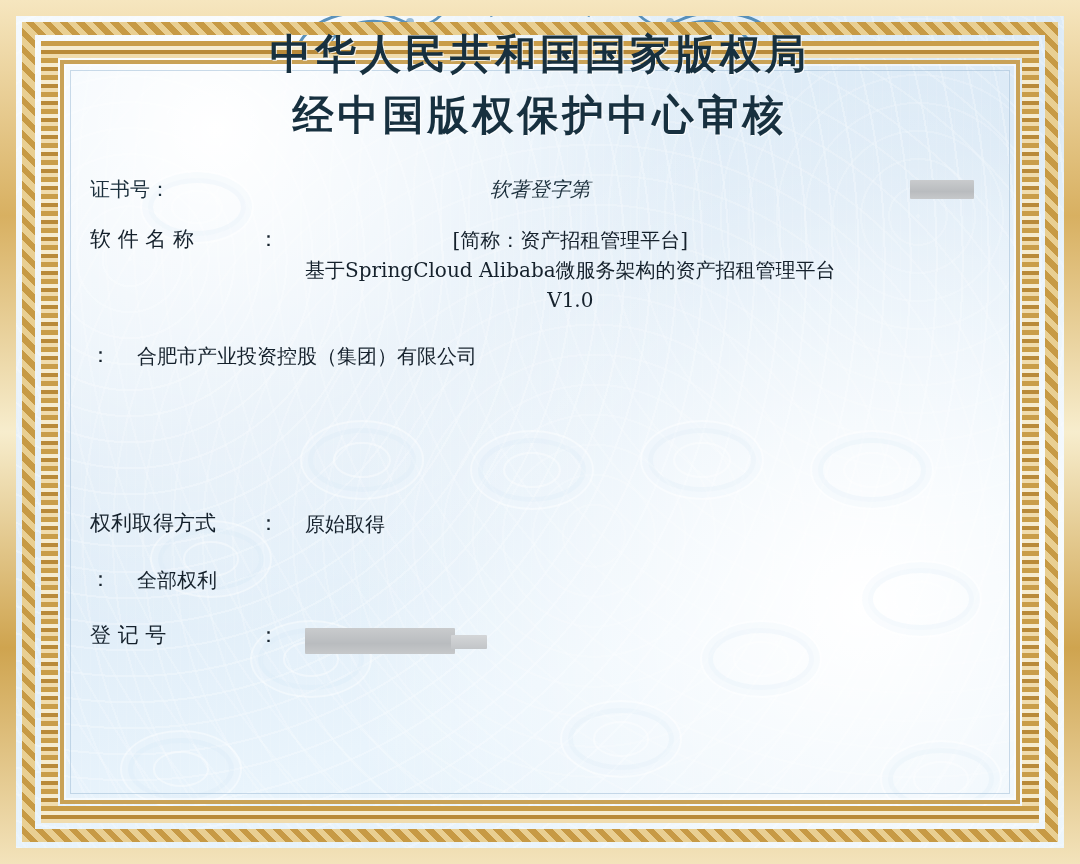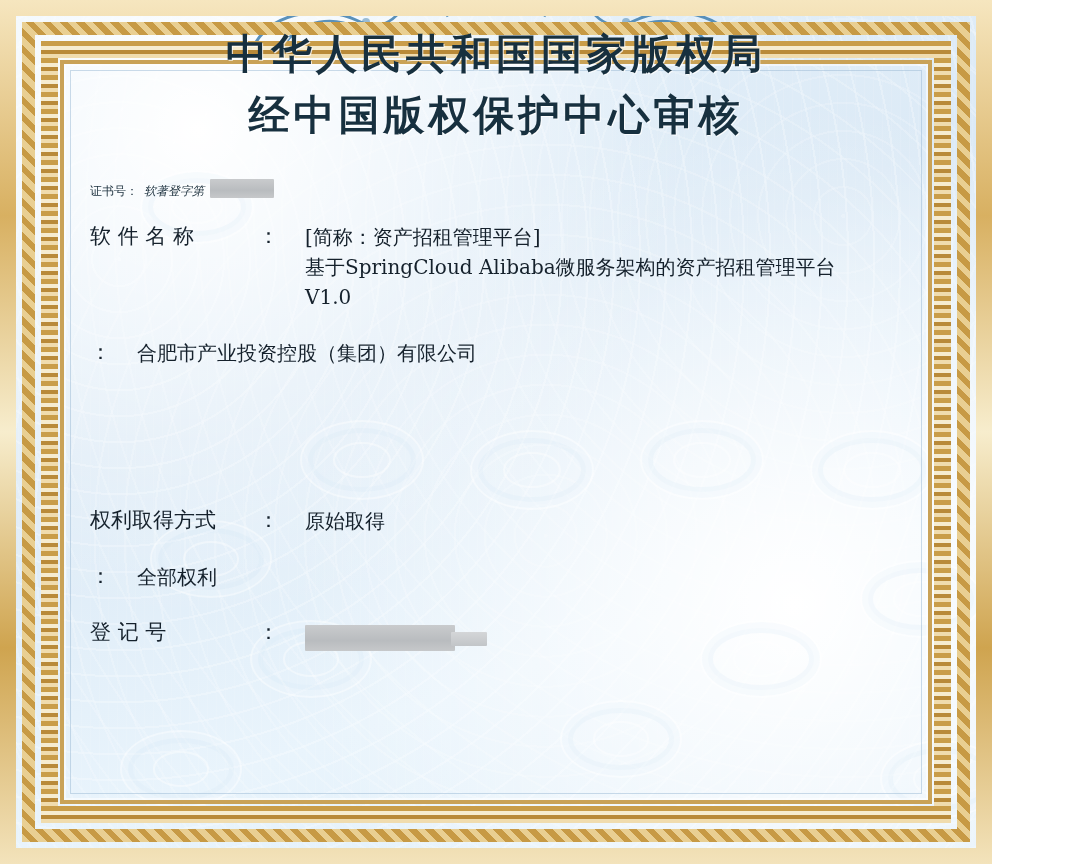--- a/index.html
+++ b/index.html
@@ -10,21 +10,21 @@
   body {
     width: 1080px;
     height: 864px;
     overflow: hidden;
     font-family: "Liberation Serif", serif;
   }
 
   
   .certificate {
     position: relative;
-    width: 992px;
+    width: 1080px;
     height: 864px;
     background: #eaf4fb;
     background-image:
       radial-gradient(circle at 20% 15%, #ffffff 0%, rgba(255,255,255,0) 45%),
       radial-gradient(circle at 80% 70%, #ffffff 0%, rgba(255,255,255,0) 50%),
       linear-gradient(160deg, #e6f2fb 0%, #dceaf6 40%, #e9f4fc 70%, #dfeef9 100%);
     overflow: hidden;
   }
 
   
@@ -147,27 +147,27 @@
     font-weight: bold;
     letter-spacing: 4px;
     text-shadow: 1px 1px 0 rgba(255,255,255,.8);
   }
   .title-line.l1 { font-size: 41px; line-height: 60px; }
   .title-line.l2 { font-size: 41px; line-height: 62px; }
 
   .cert-no-row {
     margin-top: 30px;
     display: flex;
-    justify-content: flex-start;
+    justify-content: space-between;
     align-items: baseline;
     gap: 6px;
     padding-right: 16px;
     font-family: "DejaVu Serif", "Liberation Serif", serif;
     color: #1b2f3c;
-    font-size: 12px;
+    font-size: 20px;
   }
   .cert-no-prefix { letter-spacing: 0; font-style: italic; }
   .redaction {
     display: inline-block;
     background: linear-gradient(180deg, #c9cbcd, #b9bcbf 60%, #c6c8ca);
     border-radius: 1px;
   }
   .redaction.cert { width: 64px; height: 19px; position: relative; top: 3px; }
   .redaction.regno { width: 150px; height: 26px; position: relative; top: 5px; }
   .redaction.regno-tail {
@@ -175,20 +175,21 @@
     background: linear-gradient(180deg, #d4d6d8, #c2c5c8);
   }
 
   .fields {
     margin-top: 22px;
   }
   .field-row {
     display: flex;
     align-items: flex-start;
     margin-bottom: 26px;
+    text-align: center;
   }
   .field-label {
     flex: 0 0 168px;
     font-family: "DejaVu Serif", "Liberation Serif", serif;
     font-size: 21px;
     color: #15212c;
     letter-spacing: 0px;
     white-space: nowrap;
     display: flex;
     justify-content: space-between;

